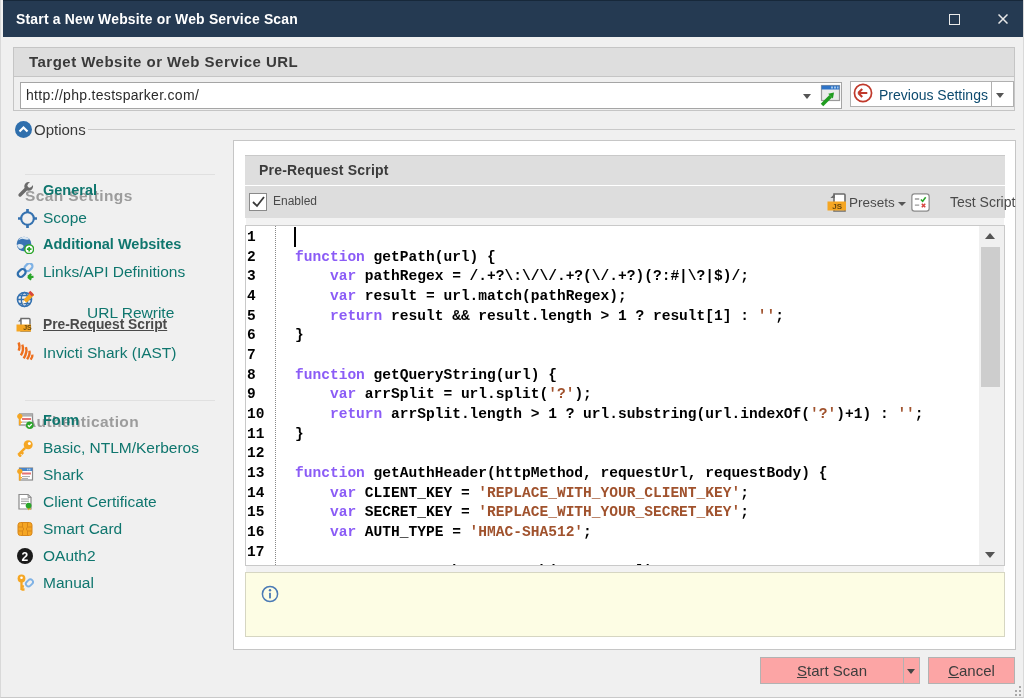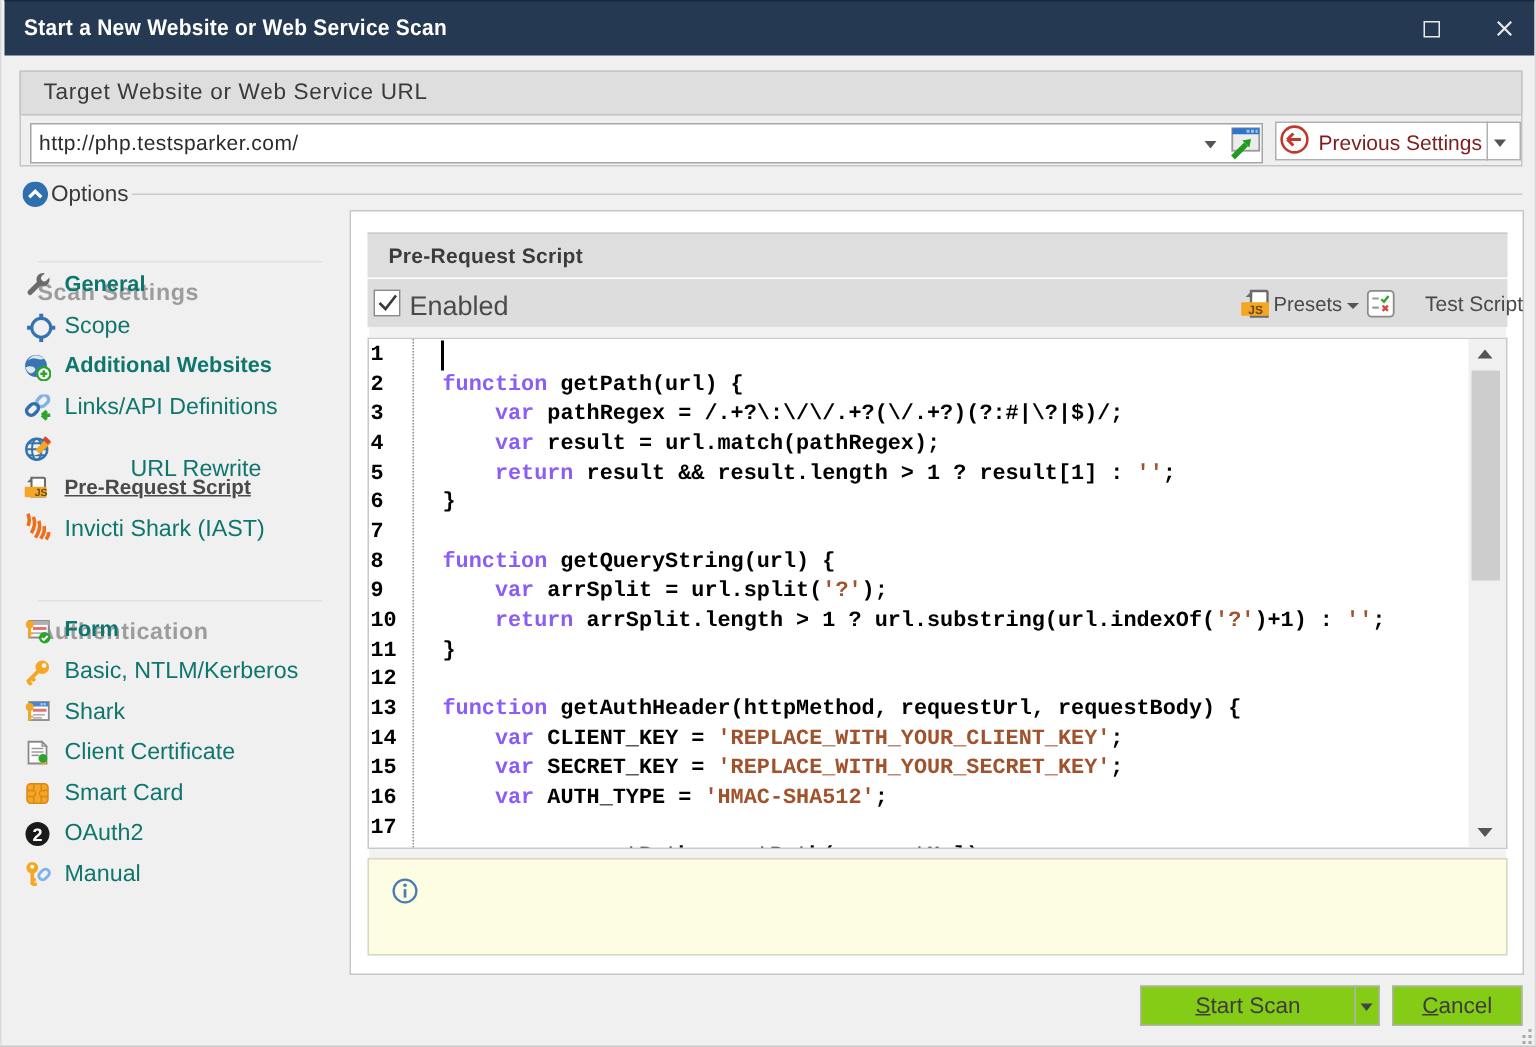--- a/index.html
+++ b/index.html
@@ -10,26 +10,26 @@
 
   
   #titlebar { left:2px; top:0; width:1020px; height:37px; background:#253a52; border-top:1px solid #17283a; }
   #title { left:15px; top:10px; font-size:15px; font-weight:bold; color:#ffffff; letter-spacing:0.2px; transform:scaleX(0.93); transform-origin:left center; }
   #maxbtn { left:948px; top:14px; width:11px; height:11px; border:1.6px solid #eaeaea; }
   #closebtn { left:997px; top:14px; width:10px; height:10px; }
 
   
   #urlgroup { left:12px; top:47px; width:1002px; height:64px; border:1px solid #c5c5c5; background:#efefef; }
   #urlhead { left:12px; top:47px; width:1002px; height:30px; background:#dedede; border:1px solid #c5c5c5; }
-  #urltitle { left:28px; top:53px; font-size:15px; font-weight:normal; color:#3a3a3a; letter-spacing:0.48px; }
+  #urltitle { left:28px; top:53px; font-size:15px; font-weight:bold; color:#3a3a3a; letter-spacing:0.48px; }
   #urlinput { left:19px; top:82px; width:822px; height:27px; background:#ffffff; border:1px solid #a5a5a5; }
   #urltext { left:25px; top:87px; font-size:14px; color:#2b2b2b; letter-spacing:0.3px; }
   #urlcaret { left:802px; top:94px; width:0; height:0; border-left:4px solid transparent; border-right:4px solid transparent; border-top:5px solid #555; }
   #prevbtn { left:849px; top:81px; width:164px; height:26px; background:#ffffff; border:1px solid #b0b0b0; }
-  #prevtext { left:878px; top:87px; font-size:14px; color:#7f1d1d; }
+  #prevtext { left:878px; top:87px; font-size:14px; color:#0c4a6e; }
   #prevdiv { left:990px; top:81px; width:1px; height:26px; background:#b0b0b0; }
   #prevcaret { left:995px; top:93px; width:0; height:0; border-left:4px solid transparent; border-right:4px solid transparent; border-top:5px solid #555; }
 
   
   #opttext { left:33px; top:121px; font-size:15px; color:#3a3a3a; }
   #optline { left:87px; top:129px; width:927px; height:1px; background:#c9c9c9; }
 
   
   .sbhead { font-size:15.5px; font-weight:bold; color:#9c9c9c; letter-spacing:0.4px;margin-top:36px; }
   .sbrule { height:1px; background:#e0e0e0; }
@@ -37,21 +37,21 @@
   .sbitem.b { font-weight:bold; font-size:14.5px; }
   .sel { font-weight:bold; font-size:13.8px; color:#4a4a4a; text-decoration:underline; }
   .icon { position:absolute; left:15px; width:18px; height:18px; }
 
   
   #panel { left:232px; top:140px; width:783px; height:510px; background:#ffffff; border:1px solid #c6c6c6; }
   #phead { left:244px; top:155px; width:760px; height:30px; background:#dedede; border-top:1px solid #c9c9c9; }
   #pheadtext { left:258px; top:162px; font-size:14px; font-weight:bold; color:#3b3b3b; letter-spacing:0.2px; }
   #ptoolbar { left:244px; top:186px; width:760px; height:32px; background:#dddddd; }
   #cbx { left:248px; top:193px; width:18px; height:18px; background:#fff; border:1px solid #8a8a8a; }
-  #enl { left:272px; top:194px; font-size:18px; color:#4a4a4a; }
+  #enl { left:272px; top:194px; font-size:12px; color:#4a4a4a; }
   #presets { left:848px; top:195px; font-size:13.5px; color:#4a4a4a; }
   #presetcaret { left:897px; top:202px; width:0; height:0; border-left:4px solid transparent; border-right:4px solid transparent; border-top:4px solid #555; }
   #testlbl { left:933px; top:194px; font-size:14px; color:#4a4a4a;margin-left:16px; }
 
   
   #editor { left:244px; top:225px; width:760px; height:341px; background:#ffffff; border:1px solid #c9c9c9; overflow:hidden; }
   #editor .in { position:absolute; }
   #gutter { left:1px; top:2px; font-family:"Liberation Mono", monospace; font-weight:bold; font-size:14.5px; line-height:19.65px; color:#000; white-space:pre; }
   #gutline { left:29px; top:0; width:1px; height:339px; border-left:1px dotted #888; }
   #code { left:49px; top:2px; font-family:"Liberation Mono", monospace; font-weight:bold; font-size:14.55px; line-height:19.65px; color:#000; white-space:pre; }
@@ -63,21 +63,21 @@
   .sbarrow { position:absolute; width:0; height:0; }
   #sbup { left:739px; top:7px; border-left:5px solid transparent; border-right:5px solid transparent; border-bottom:6px solid #555; }
   #sbdn { left:739px; top:326px; border-left:5px solid transparent; border-right:5px solid transparent; border-top:6px solid #555; }
 
   
   #infobox { left:244px; top:572px; width:760px; height:65px; background:#fdfde4; border:1px solid #d6d6c2; }
   #infotext { left:267px; top:586px; width:745px; font-size:14.3px; line-height:19.5px; color:#4a4a4a; text-indent:15px; }
   #infotext .lnk { color:#2d6fb5; text-decoration:underline; }
 
   
-  .btn { position:absolute; background:#84cc16; border:1px solid #b2b2b2; font-size:15px; color:#3d3d3d; text-align:center; line-height:25px; }
+  .btn { position:absolute; background:#fca5a5; border:1px solid #b2b2b2; font-size:15px; color:#3d3d3d; text-align:center; line-height:25px; }
   #startbtn { left:759px; top:657px; width:144px; height:27px; }
   #startarrow { left:902px; top:657px; width:17px; height:27px; }
   #startcaret { left:906px; top:669px; width:0; height:0; border-left:4px solid transparent; border-right:4px solid transparent; border-top:5px solid #444; }
   #cancelbtn { left:927px; top:657px; width:87px; height:27px; }
   .ul { text-decoration:underline; }
 </style>
 </head>
 <body>
 <div id="root">
 

